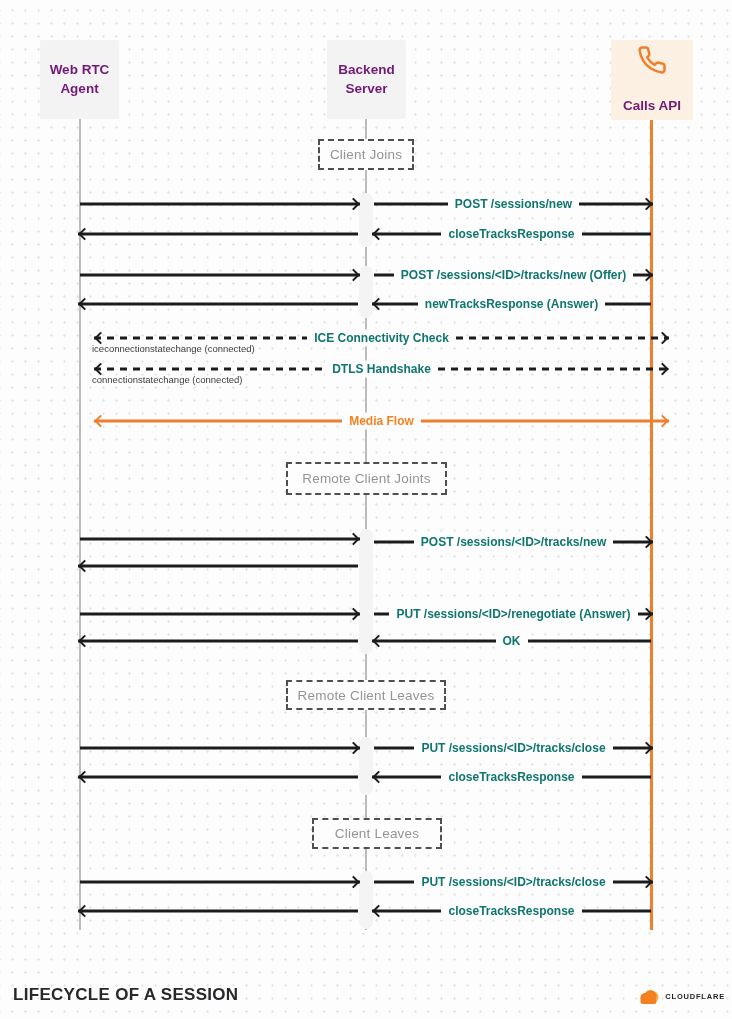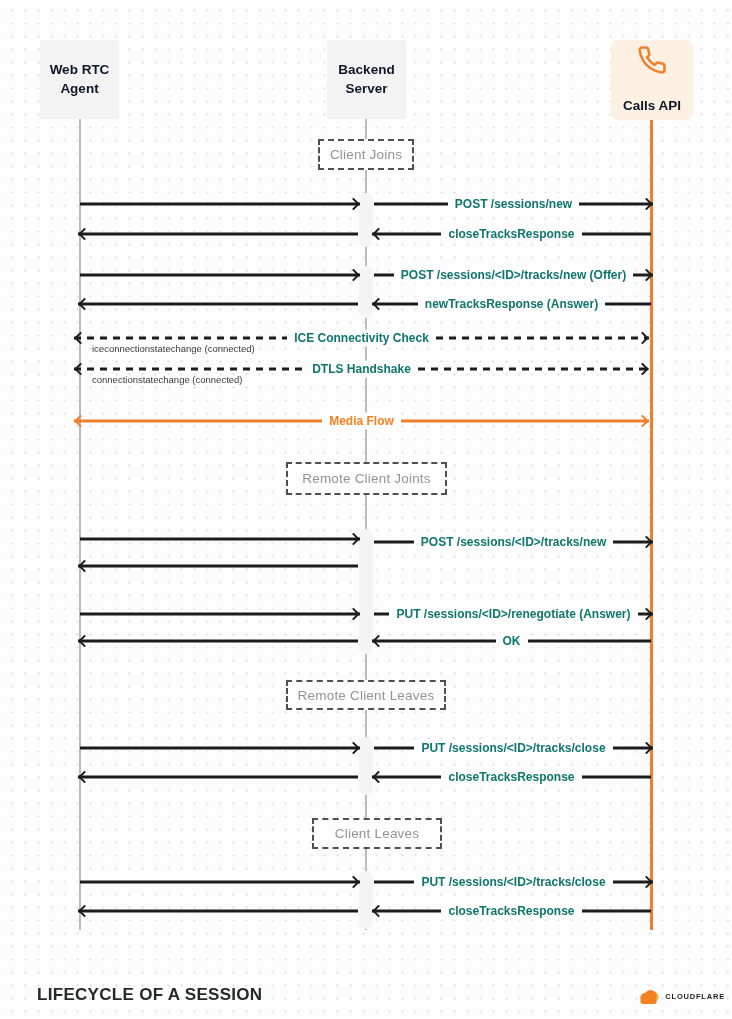--- a/index.html
+++ b/index.html
@@ -12,50 +12,50 @@
     background-position: 6px 4px;
     font-family:"Liberation Sans", sans-serif;
   }
   
   .lifeline { position:absolute; top:119px; height:811px; width:2px; background:#BBBBBC; z-index:1; }
   .lifeline.orange-line { background:#EE7F2D; width:2.5px; z-index:2; }
   
   .bar { position:absolute; left:359px; width:14px; border-radius:7px; background:#F4F4F5; z-index:3; }
   
   .actor { position:absolute; top:40px; display:flex; align-items:center; justify-content:center;
-           text-align:center; font-weight:bold; font-size:13.5px; color:#0f172a; line-height:1.35; z-index:4; }
+           text-align:center; font-weight:bold; font-size:13.5px; color:#701a75; line-height:1.35; z-index:4; }
   .actor.gray { background:#F3F3F4; border-radius:2px; width:79px; height:79px; padding:0 8px; }
-  .actor.calls { background:#FBF0E2; border-radius:7px; width:82px; height:80px;
+  .actor.calls { background:#FBF0E2; border-radius:2px; width:82px; height:80px;
                  flex-direction:column; justify-content:center; gap:22px; }
   
   .row { position:absolute; display:flex; align-items:center; height:17px; transform:translateY(-50%); z-index:5; }
   .lh { left:80px;  width:278px; }
   .rh { left:374px; width:277px; }
-  .fw { left:76px;  width:571px;justify-content:space-between; }
+  .fw { left:96px;  width:571px;justify-content:space-between; }
   .ln { flex:1 1 0; height:2.5px; background:#1C1C1C; min-width:6px; }
   .dashed .ln { background:repeating-linear-gradient(90deg,#1C1C1C 0 7px, transparent 7px 13px); }
   .orange .ln { background:#EE7F2D; }
   .lbl { flex:0 0 auto; padding:0 7px; font-weight:bold; font-size:12px; color:#0f766e;
          background:#FDFDFD; white-space:nowrap; line-height:17px; }
   .orange .lbl { color:#F6821F; }
   .hr { flex:none; width:9px; height:9px; border-top:2.5px solid #1C1C1C; border-right:2.5px solid #1C1C1C;
         transform:rotate(45deg); margin-left:-11px; }
   .hl { flex:none; width:9px; height:9px; border-bottom:2.5px solid #1C1C1C; border-left:2.5px solid #1C1C1C;
         transform:rotate(45deg); margin-right:-11px; }
   .orange .hr { border-color:#EE7F2D; }
   .orange .hl { border-color:#EE7F2D; }
   
   .ann { position:absolute; font-size:9.5px; color:#3C3C3C; z-index:5; white-space:nowrap;text-align:center; }
   
   .section { position:absolute; display:flex; align-items:center; justify-content:center;
              border:2px dashed #4F4F4F; background:#FDFDFD; z-index:6;
              color:#949497; font-size:13.5px; letter-spacing:0.2px; white-space:nowrap; }
   
   .title { position:absolute; left:13px; top:985px; font-size:17px; font-weight:bold;
-           color:#26282B; letter-spacing:0.3px; z-index:7;margin-left:24px; }
+           color:#26282B; letter-spacing:0.3px; z-index:7; }
   .logo { position:absolute; right:7px; top:988px; display:flex; align-items:center; gap:3px; z-index:7; }
   .logo-text { font-size:7.5px; font-weight:bold; letter-spacing:0.8px; color:#1F1F1F; }
 </style>
 </head>
 <body>
 
 <div class="page">
 
   <div class="lifeline" style="left:79px"></div>
   <div class="lifeline" style="left:365px"></div>

